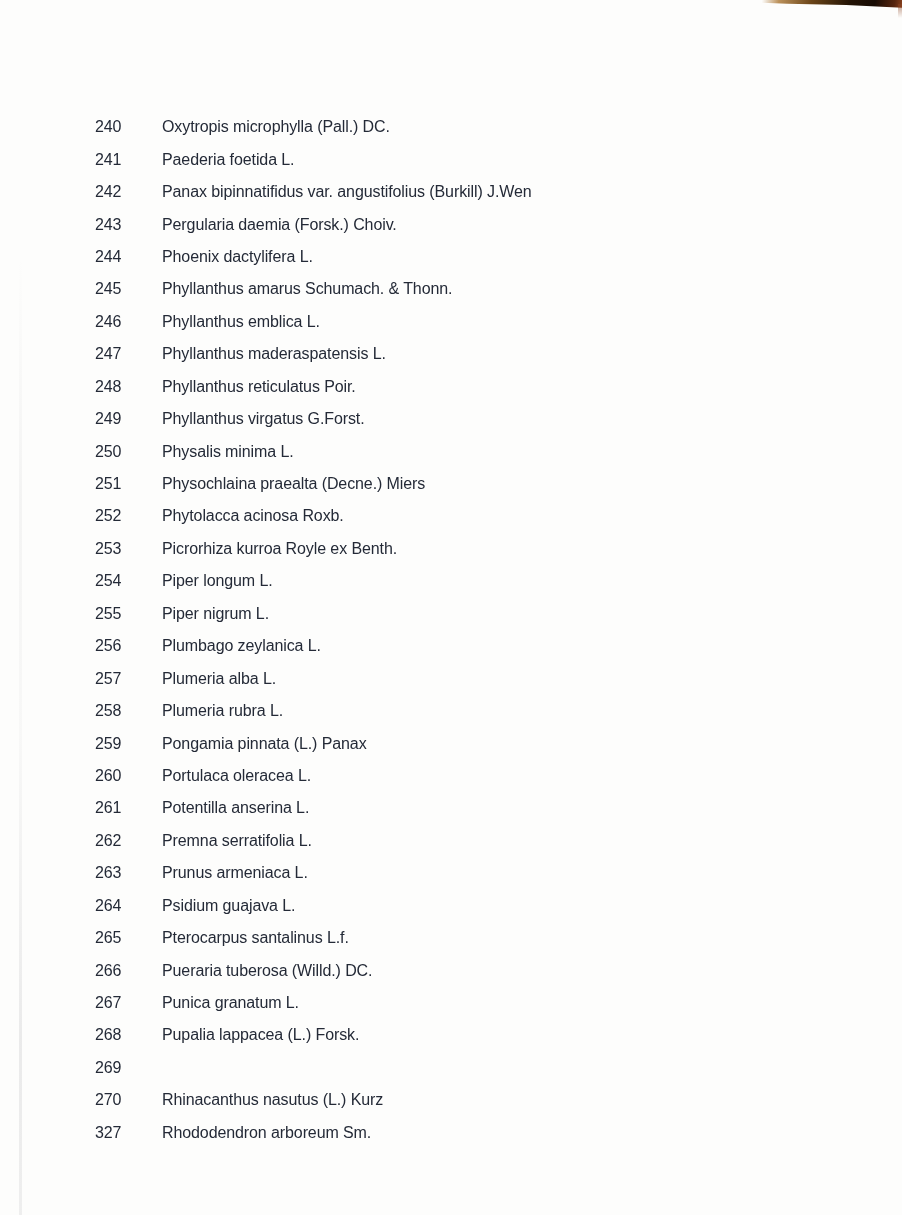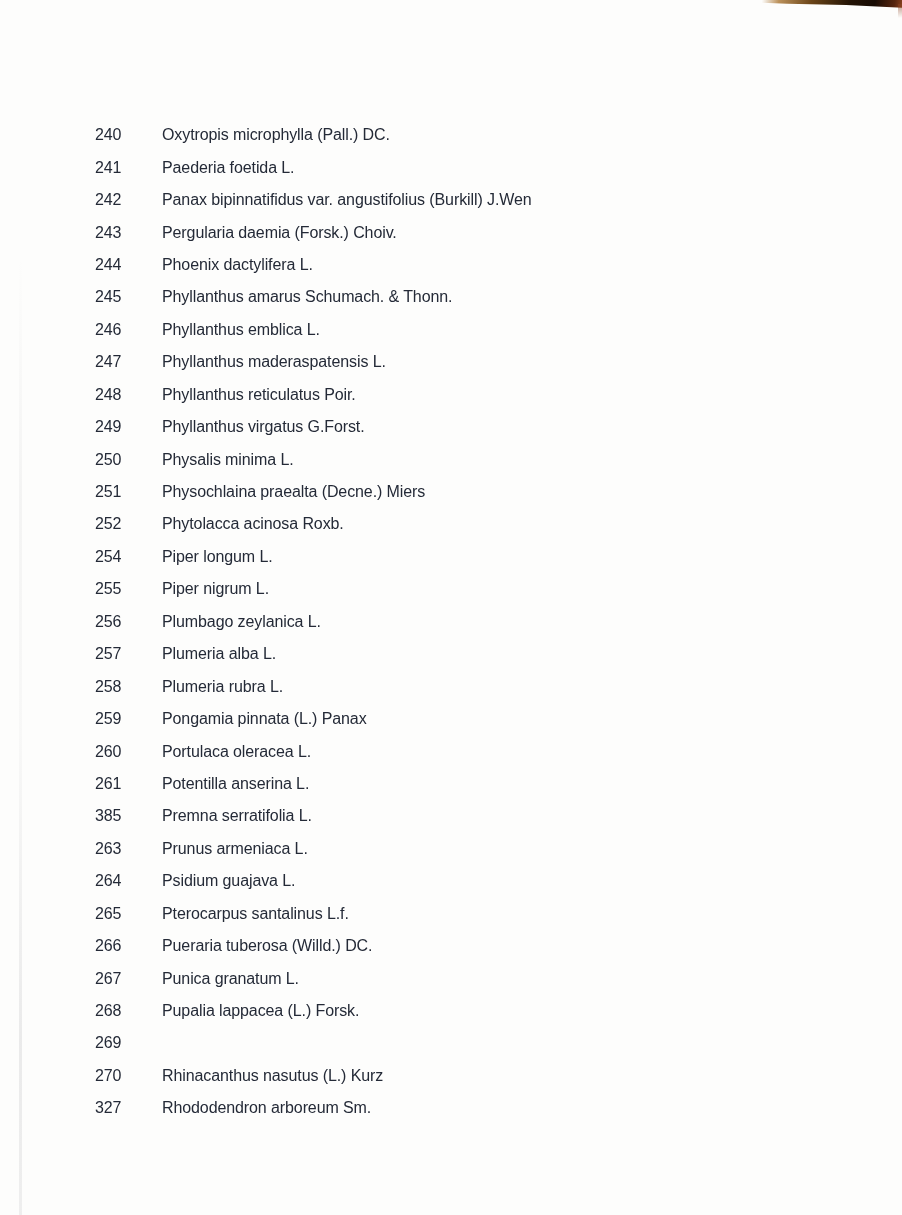--- a/index.html
+++ b/index.html
@@ -53,21 +53,21 @@
     height: 960px;
     background: linear-gradient(to bottom,
       rgba(120,120,126,0) 0%,
       rgba(120,120,126,0.07) 25%,
       rgba(120,120,126,0.04) 50%,
       rgba(110,110,118,0.13) 82%,
       rgba(110,110,118,0.10) 100%);
   }
   .species-list {
     position: absolute;
-    top: 119px;
+    top: 111px;
     left: 95px;
     right: 30px;
     color: #242a37;
     font-size: 16px;
     letter-spacing: -0.1px;
   }
   .row {
     height: 32.45px;
     display: flex;
     align-items: center;
@@ -137,20 +137,24 @@
       </div>
       <div class="row">
         <span class="num">251</span>
         <span class="name"><span class="it">Physochlaina praealta</span><span> (Decne.) Miers</span></span>
       </div>
       <div class="row">
         <span class="num">252</span>
         <span class="name"><span class="it">Phytolacca acinosa</span><span> Roxb.</span></span>
       </div>
       <div class="row">
+        <span class="num">253</span>
+        <span class="name"><span class="it">Picrorhiza kurroa</span><span> Royle ex Benth.</span></span>
+      </div>
+      <div class="row">
         <span class="num">254</span>
         <span class="name"><span class="it">Piper longum</span><span> L.</span></span>
       </div>
       <div class="row">
         <span class="num">255</span>
         <span class="name"><span class="it">Piper nigrum</span><span> L.</span></span>
       </div>
       <div class="row">
         <span class="num">256</span>
         <span class="name"><span class="it">Plumbago zeylanica</span><span> L.</span></span>
@@ -169,21 +173,21 @@
       </div>
       <div class="row">
         <span class="num">260</span>
         <span class="name"><span class="it">Portulaca oleracea</span><span> L.</span></span>
       </div>
       <div class="row">
         <span class="num">261</span>
         <span class="name"><span class="it">Potentilla anserina</span><span> L.</span></span>
       </div>
       <div class="row">
-        <span class="num">385</span>
+        <span class="num">262</span>
         <span class="name"><span class="it">Premna serratifolia</span><span> L.</span></span>
       </div>
       <div class="row">
         <span class="num">263</span>
         <span class="name"><span class="it">Prunus armeniaca</span><span> L.</span></span>
       </div>
       <div class="row">
         <span class="num">264</span>
         <span class="name"><span class="it">Psidium guajava</span><span> L.</span></span>
       </div>

